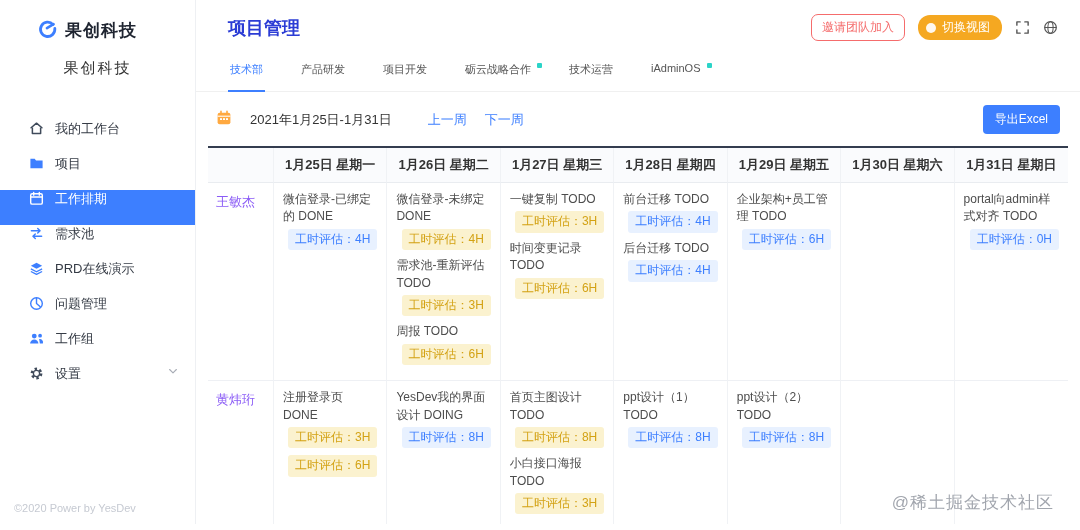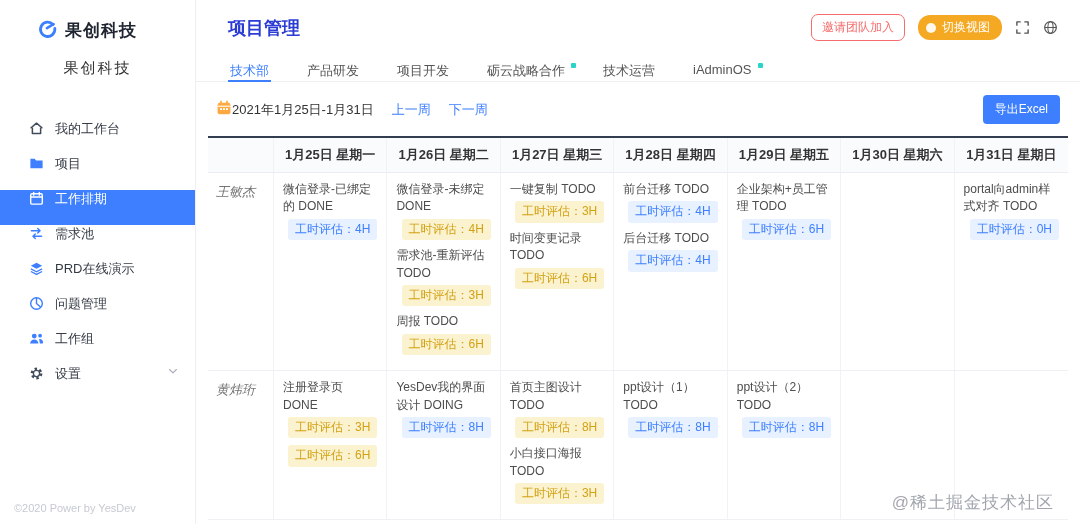--- a/index.html
+++ b/index.html
@@ -37,40 +37,40 @@
   .topbar-right{margin-left:auto;display:flex;align-items:center;gap:13px;}
   .invite-btn{background:#fff;border:1px solid var(--red);color:var(--red);font-size:12px;padding:4px 10px;border-radius:7px;cursor:pointer;font-family:inherit;}
   .view-toggle{background:var(--orange);border:none;color:#fff;font-size:12px;padding:4px 12px 4px 8px;border-radius:12px;display:flex;align-items:center;gap:6px;cursor:pointer;font-family:inherit;}
   .view-dot{width:10px;height:10px;border-radius:50%;background:#fff;opacity:.92;}
   .icon-btn{display:flex;align-items:center;color:#555;cursor:pointer;}
   .user-menu{display:flex;align-items:center;gap:6px;font-size:12px;color:#555;cursor:pointer;}
   .caret{font-size:10px;color:#777;}
 
   
   .tabs{display:flex;gap:34px;padding:0 32px;margin-top:12px;border-bottom:1px solid #f0f0f0;}
-  .tab{position:relative;font-size:13px;color:#555;padding:9px 2px 0;cursor:pointer;}
+  .tab{position:relative;font-size:11px;color:#555;padding:9px 2px 13px;cursor:pointer;}
   .tab.active{color:var(--accent);border-bottom:2px solid var(--accent);margin-bottom:-1px;}
   .tabdot{position:absolute;right:-9px;top:10px;width:5px;height:5px;border-radius:1px;background:var(--teal);}
 
   
   .content{flex:1;padding:0 12px;min-height:0;}
-  .weekbar{display:flex;align-items:center;padding:13px 8px 12px;}
+  .weekbar{display:flex;align-items:center;gap:18px;padding:13px 8px 12px;}
   .date-range{font-size:13px;color:#333;}
   .week-links{display:flex;gap:18px;margin-left:18px;}
   .week-link{font-size:13px;color:var(--accent);cursor:pointer;text-decoration:none;}
   .export-btn{margin-left:auto;background:var(--accent);color:#fff;border:none;border-radius:4px;font-size:12px;padding:6px 12px;cursor:pointer;font-family:inherit;}
 
   
   .grid{border-top:2px solid var(--header-line);}
   .grow{display:grid;grid-template-columns:66px repeat(7,1fr);}
   .gcell{border-right:1px solid #f0f2f5;border-bottom:1px solid #eef0f4;}
   .gcell:last-child{border-right:none;}
   .ghead .gcell{background:#fafbfd;border-bottom:1px solid #e9ecf0;}
   .ghcell{font-size:13px;font-weight:bold;color:#333;text-align:center;padding:8px 0;}
-  .name-cell{font-size:13px;color:#737373;padding:10px 6px 0 8px;font-style:italic;}
+  .name-cell{font-size:13px;color:#8b5cf6;padding:10px 6px 0 8px;}
   .day-cell{padding:8px 9px;font-size:12px;color:#4d4d4d;line-height:1.45;}
   .task{cursor:pointer;}
   .badge-line{margin:3px 0 7px;text-align:right;}
   .badge{display:inline-block;font-size:12px;padding:2px 7px;border-radius:3px;}
   .badge.blue{background:var(--badge-blue-bg);color:var(--badge-blue-text);}
   .badge.yellow{background:var(--badge-yellow-bg);color:var(--badge-yellow-text);}
   .prow0{min-height:158px;}
   .prow1{min-height:102px;}
 
   .watermark{position:absolute;right:26px;bottom:10px;font-size:17px;color:#8a8f99;opacity:.8;letter-spacing:1px;pointer-events:none;}

